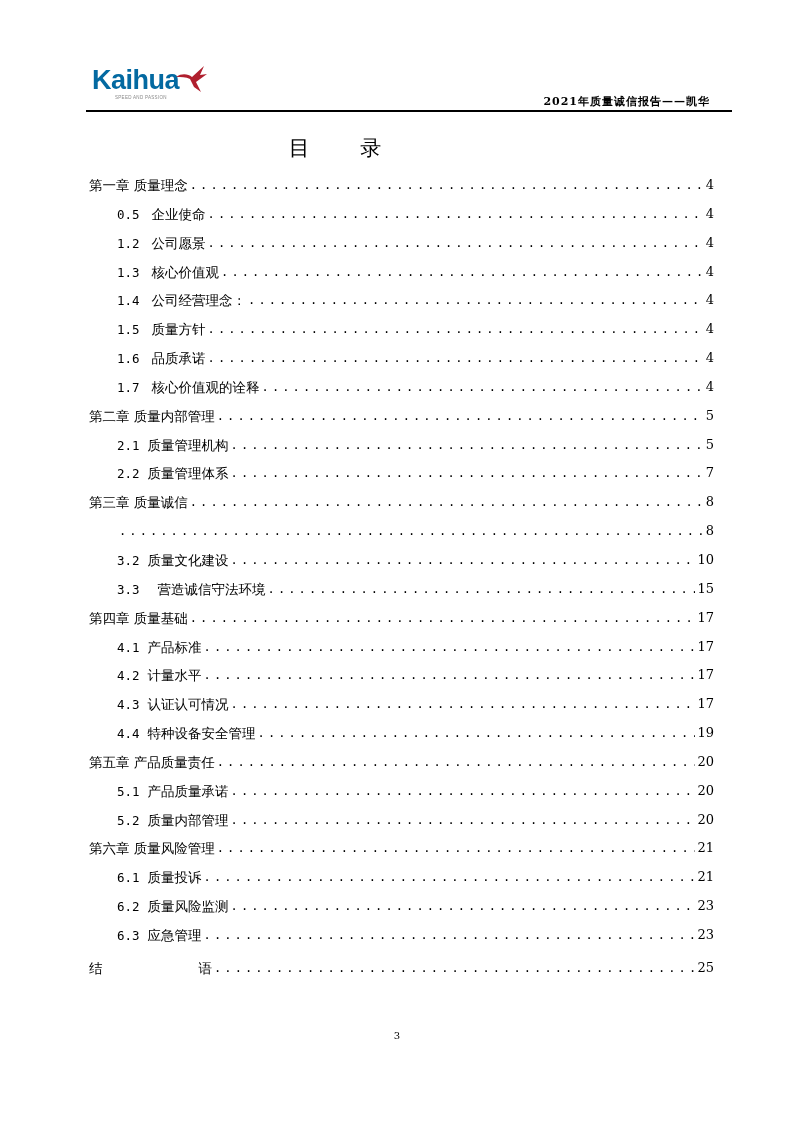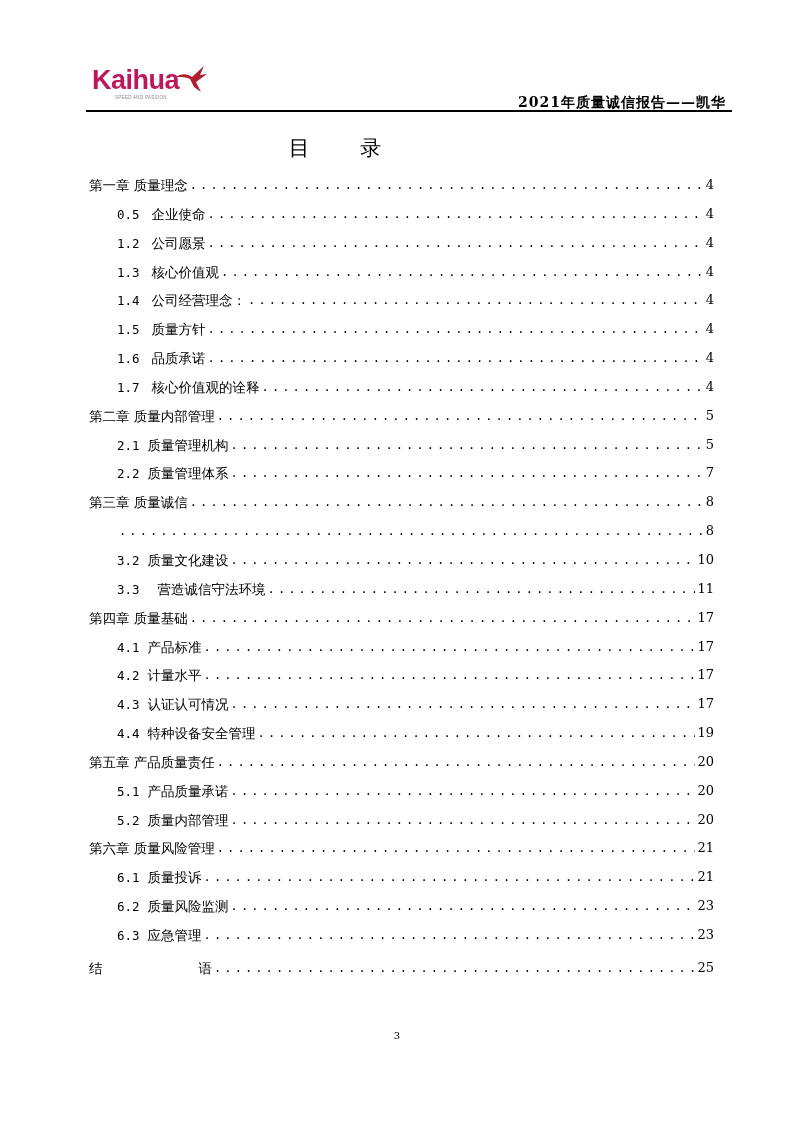--- a/index.html
+++ b/index.html
@@ -1,24 +1,24 @@
 <!DOCTYPE html>
 <html><head>
 <meta charset="utf-8">
 <style>
   html, body { margin: 0; padding: 0; background: #ffffff; }
   body { width: 794px; height: 1123px; position: relative; overflow: hidden;
          font-family: "DejaVu Sans", "Liberation Sans", sans-serif; color: #000; }
   .logo { position: absolute; left: 92px; top: 63px; width: 120px; height: 40px; }
   .logo-text { position: absolute; left: 0; top: 2px; font-family: "Liberation Sans", sans-serif;
-               font-size: 27px; font-weight: bold; color: #be185d; letter-spacing: -0.5px; }
+               font-size: 27px; font-weight: bold; color: #0369a1; letter-spacing: -0.5px; }
   .logo-tag { position: absolute; left: 23px; top: 32px; font-family: "Liberation Sans", sans-serif;
               font-size: 4.5px; color: #888; letter-spacing: 0.3px; }
   .logo-bird { position: absolute; left: 82px; top: 2px; width: 34px; height: 28px; }
-  .header-title { position: absolute; right: 68px; top: 94px; font-size: 14px; font-weight: bold;
+  .header-title { position: absolute; right: 84px; top: 94px; font-size: 11px; font-weight: bold;
                   font-family: "DejaVu Serif", serif; letter-spacing: 1px; }
   .header-rule { position: absolute; left: 86px; top: 110px; width: 646px; height: 2px; background: #000; }
   .toc-title { position: absolute; left: 0; width: 670px; top: 134px; text-align: center;
                font-size: 21px; letter-spacing: 22px; padding-left: 22px; box-sizing: border-box; }
   .toc { position: absolute; left: 89px; top: 171px; width: 625px; }
   .toc-row { display: flex; align-items: flex-start; height: 28.85px; font-size: 13.5px; line-height: 28px;
              white-space: nowrap; }
   .toc-row.sub { padding-left: 28px; }
   .toc-label { flex: 0 0 auto; }
   .toc-leader { flex: 1 1 auto; overflow: hidden; margin: 0 2px; letter-spacing: 3.1px;
@@ -116,21 +116,21 @@
     <span class="toc-page">8</span>
   </div>
   <div class="toc-row sub">
     <span class="toc-label"><span class="num tight">3.2</span><span>质量文化建设</span></span>
     <span class="toc-leader"></span>
     <span class="toc-page">10</span>
   </div>
   <div class="toc-row sub">
     <span class="toc-label"><span class="num" style="margin-right:18px">3.3</span><span>营造诚信守法环境</span></span>
     <span class="toc-leader"></span>
-    <span class="toc-page">11</span>
+    <span class="toc-page">15</span>
   </div>
 
   <div class="toc-row">
     <span class="toc-label">第四章 质量基础</span>
     <span class="toc-leader"></span>
     <span class="toc-page">17</span>
   </div>
   <div class="toc-row sub">
     <span class="toc-label"><span class="num tight">4.1</span><span>产品标准</span></span>
     <span class="toc-leader"></span>

